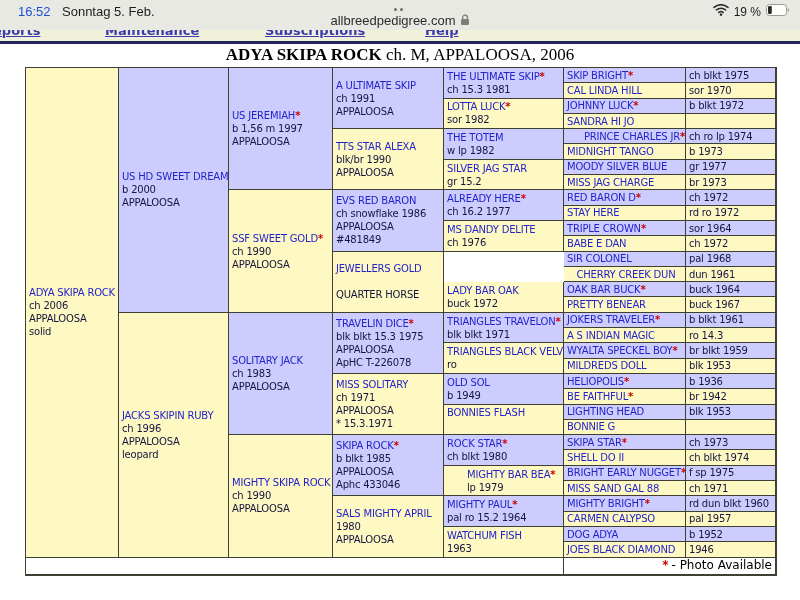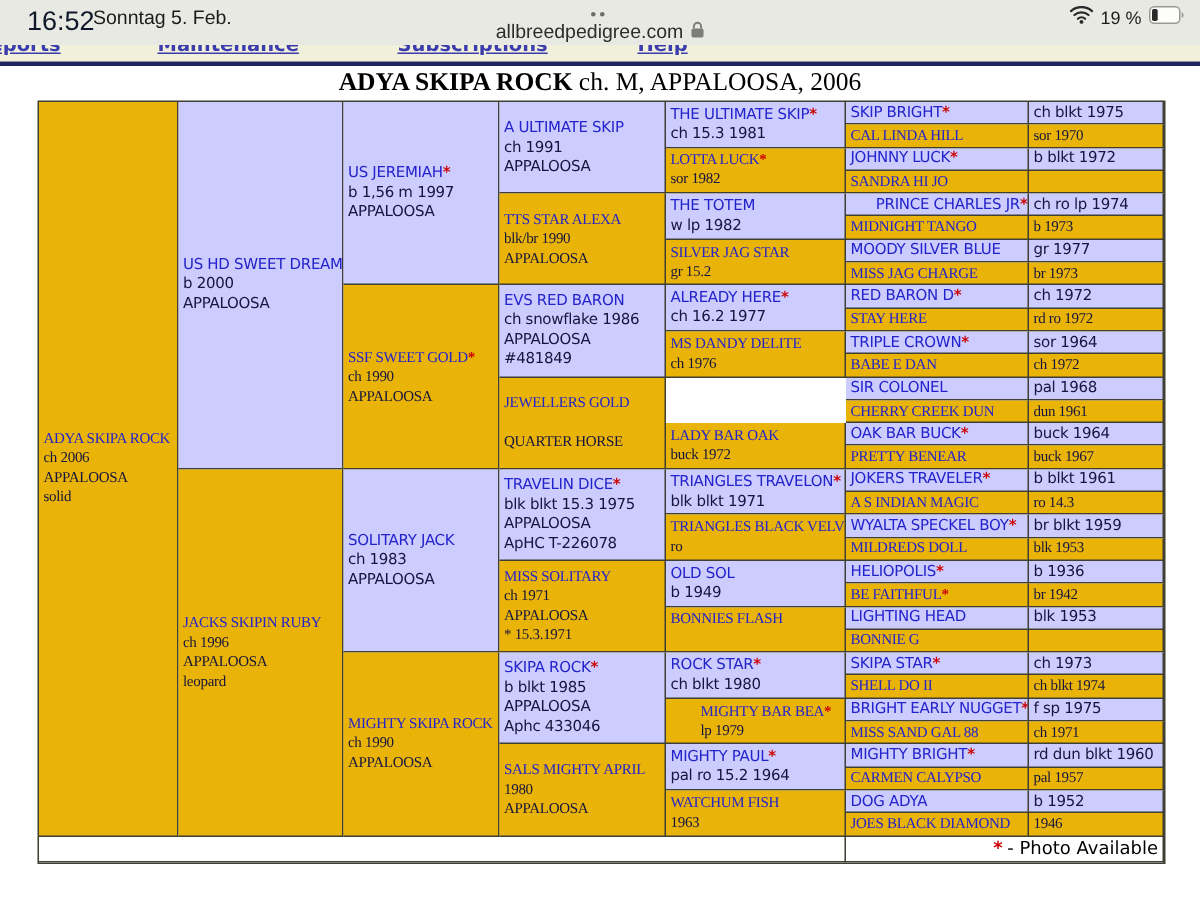--- a/index.html
+++ b/index.html
@@ -1,21 +1,21 @@
 <!DOCTYPE html>
 <html><head>
 <meta charset="utf-8">
 <style>
   html,body{margin:0;padding:0;}
   body{width:800px;height:600px;position:relative;background:#fff;
        font-family:"Liberation Sans",sans-serif;overflow:hidden;}
 
   
   .status-bar{position:absolute;top:0;left:0;width:800px;height:30px;background:#e9e9e3;}
-  .sb-time{position:absolute;left:18px;top:4px;font-size:18px;color:#0f172a;}
+  .sb-time{position:absolute;left:18px;top:4px;font-size:13px;color:#1d4ed8;}
   .sb-date{position:absolute;left:62px;top:4px;font-size:13px;color:#1c1c1c;}
   .sb-dots{position:absolute;left:394px;top:8px;display:flex;gap:3px;}
   .sb-dots i{width:3px;height:3px;border-radius:50%;background:#6e6e68;}
   .url-chip{position:absolute;top:13px;left:0;width:800px;text-align:center;
             font-size:13px;color:#2c2c2c;}
   .url-chip svg{vertical-align:-1px;margin-left:4px;}
   .status-right{position:absolute;right:10px;top:4px;display:flex;align-items:center;
                 gap:5px;font-size:12px;color:#1c1c1c;}
 
   
@@ -38,21 +38,21 @@
   
   .pedigree{position:absolute;left:25px;top:67px;display:grid;
             grid-template-columns:93px 110px 104px 111px 120px 122px 90px;
             grid-template-rows:repeat(32,15.3px) 17px;
             border:1px solid #3f3f33;background:#fff;}
   .cell{border-right:1px solid #3f3f33;border-bottom:1px solid #3f3f33;
         display:flex;flex-direction:column;justify-content:center;
         padding-left:3px;overflow:hidden;white-space:nowrap;
         font-family:"DejaVu Sans",sans-serif;font-size:10px;line-height:13px;
         letter-spacing:-0.2px;}
-  .cell.pink{background:#eab308;font-family:Liberation Serif, serif;}
+  .cell.pink{background:#fef9c3;}
   .cell.blue{background:#ccccff;}
   .cell.white{background:#ffffff;}
   .horse-link{color:#2323cb;cursor:pointer;}
   .detail-line{color:#15153d;}
   .star{color:#cc0000;font-weight:bold;}
   .legend-cell{flex-direction:row;justify-content:flex-end;align-items:center;
                padding-right:3px;font-size:12px;color:#000;letter-spacing:0;}
   .legend-cell .star{margin-right:3px;font-size:12px;}
 </style>
 </head>
@@ -312,21 +312,21 @@
     </div>
     <div class="cell pink" style="grid-area: 12 / 7 / span 1;">
       <span class="detail-line">ch 1972</span>
     </div>
     <div class="cell blue" style="grid-area: 13 / 6 / span 1;">
       <span class="horse-link">SIR COLONEL</span>
     </div>
     <div class="cell blue" style="grid-area: 13 / 7 / span 1;">
       <span class="detail-line">pal 1968</span>
     </div>
-    <div class="cell pink" style="grid-area: 14 / 6 / span 1;">
+    <div class="cell pink" style="grid-area: 14 / 6 / span 1; text-align: center;">
       <span class="horse-link">CHERRY CREEK DUN</span>
     </div>
     <div class="cell pink" style="grid-area: 14 / 7 / span 1;">
       <span class="detail-line">dun 1961</span>
     </div>
     <div class="cell blue" style="grid-area: 15 / 6 / span 1;">
       <span class="horse-link">OAK BAR BUCK<span class="star">*</span></span>
     </div>
     <div class="cell blue" style="grid-area: 15 / 7 / span 1;">
       <span class="detail-line">buck 1964</span>

